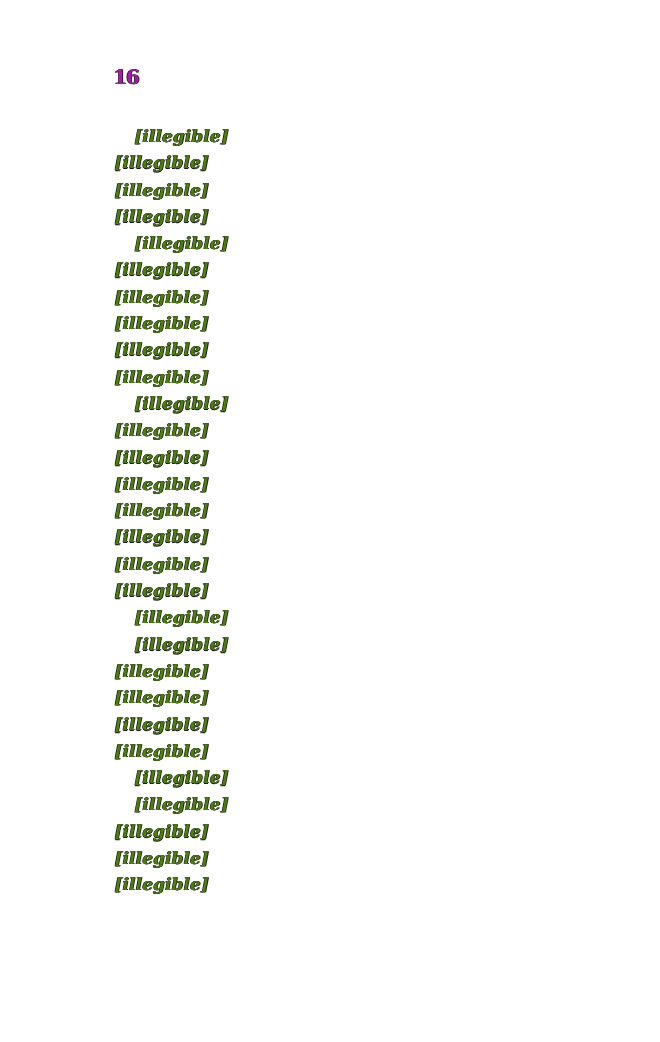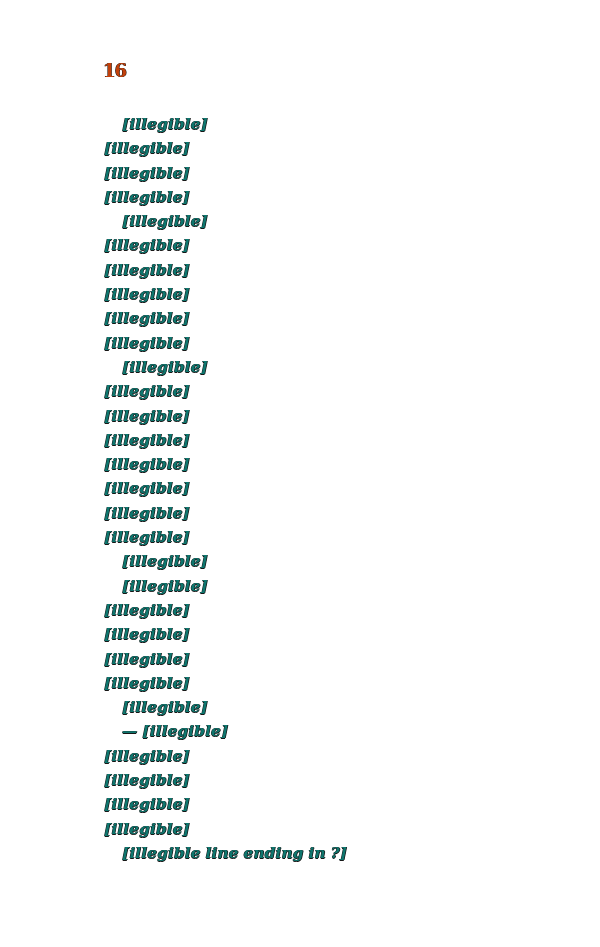--- a/index.html
+++ b/index.html
@@ -8,33 +8,33 @@
     background: #ffffff;
     position: relative;
     overflow: hidden;
   }
   .page-number {
     position: absolute;
     left: 103px; top: 60px;
     font-family: "DejaVu Serif", serif;
     font-weight: 900;
     font-size: 18px;
-    color: #c2410c;
+    color: #a21caf;
     letter-spacing: -1px;
     text-shadow: 0.6px 0 0 #111, -0.6px 0 0 #111;
   }
   .body-text {
     position: absolute;
     left: 104px; top: 112px;
     width: 416px;
     font-family: "DejaVu Serif", serif;
     font-weight: bold;
     font-size: 15.2px;
     line-height: 24.3px;
-    color: #0f766e;
+    color: #4d7c0f;
     text-align: justify;
     letter-spacing: -0.35px;
     word-spacing: -0.5px;
     text-shadow: 0.7px 0 0 #161616, -0.5px 0 0 #161616, 0 0.5px 0 #161616;
   }
   .para { margin: 0; }
   .line {
     display: block;
     white-space: nowrap;
     overflow: hidden;
@@ -83,22 +83,18 @@
     <span class="line unreadable">[illegible]</span>
     <span class="line unreadable">[illegible]</span>
     <span class="line unreadable">[illegible]</span>
     <span class="line unreadable">[illegible]</span>
     <span class="line unreadable">[illegible]</span>
   </p>
   <p class="para">
     <span class="line unreadable">[illegible]</span>
   </p>
   <p class="para">
-    <span class="line unreadable">— [illegible]</span>
     <span class="line unreadable">[illegible]</span>
     <span class="line unreadable">[illegible]</span>
     <span class="line unreadable">[illegible]</span>
     <span class="line unreadable">[illegible]</span>
   </p>
-  <p class="para">
-    <span class="line unreadable">[illegible line ending in ?]</span>
-  </p>
 </div>
 
 </body></html>

